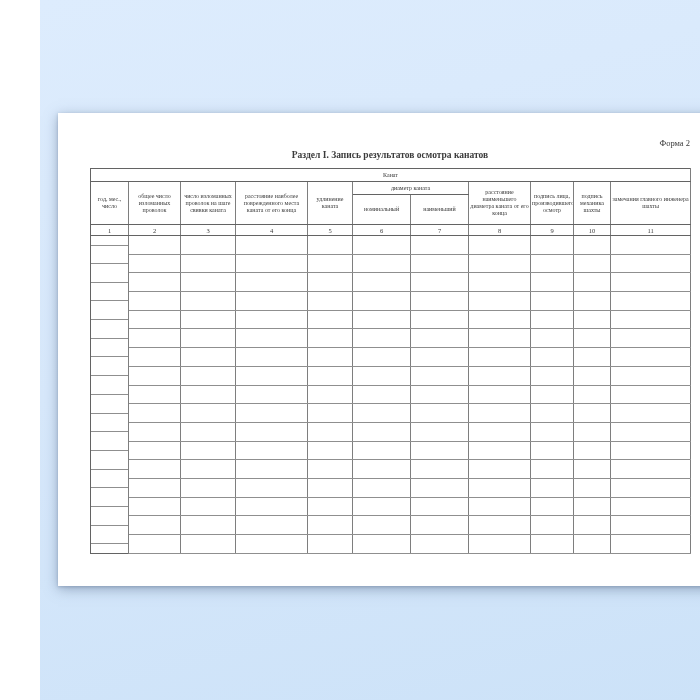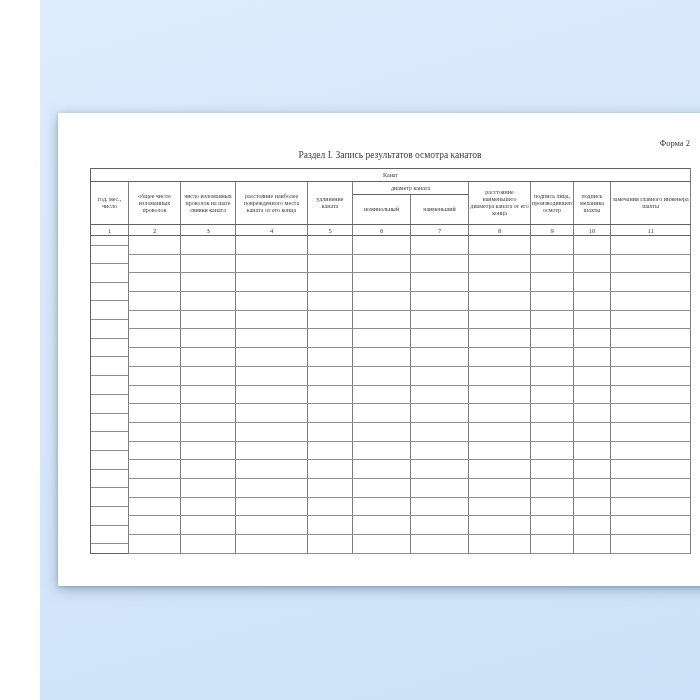--- a/index.html
+++ b/index.html
@@ -8,21 +8,21 @@
   }
   html,body{margin:0;padding:0;}
   body{width:700px;height:700px;overflow:hidden;font-family:"Liberation Serif",serif;color:var(--ink);}
   .bg{position:absolute;inset:0;width:700px;height:700px;
       background:linear-gradient(165deg,var(--bg-top) 0%,#d7e8fb 45%,var(--bg-bottom) 100%);margin-left:40px;}
   .page{position:absolute;left:18px;top:113px;width:659px;height:473px;
         background:var(--page-bg);
         box-shadow:0 3px 12px rgba(88,108,140,.5),0 1px 3px rgba(88,108,140,.35);}
   .form-label{position:absolute;top:25px;right:27px;font-size:8.5px;line-height:10px;}
   .doc-title{position:absolute;top:37px;left:32px;width:600px;text-align:center;
-             font-size:9.5px;font-weight:normal;line-height:11px;}
+             font-size:9.5px;font-weight:bold;line-height:11px;}
   table.ropes{position:absolute;left:32px;top:55px;width:600px;table-layout:fixed;
               border-collapse:collapse;border:1px solid var(--line-dark);}
   table.ropes td{padding:0 1px;border-right:1px solid var(--line-mid);
                  border-bottom:1px solid var(--line-light);
                  text-align:center;vertical-align:middle;
                  font-size:6px;line-height:7px;overflow:hidden;}
   tr.kanat-row{height:13px;}
   tr.kanat-row td{border-bottom:1px solid var(--line-dark);font-size:6px;}
   tr.hdr{height:13px;}
   tr.hdr td{border-bottom:1px solid var(--line-dark);}

